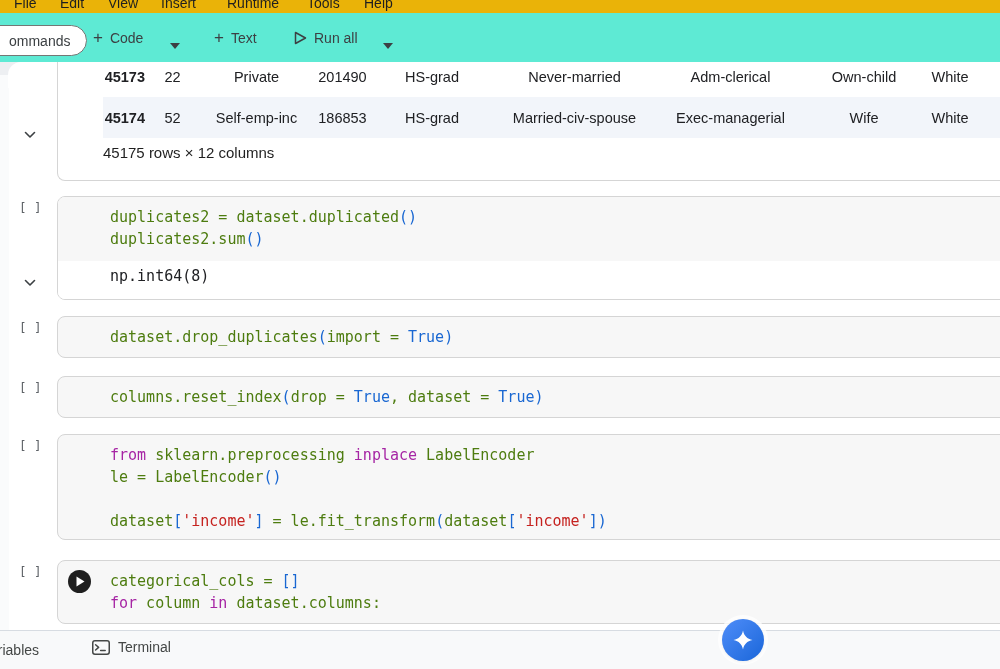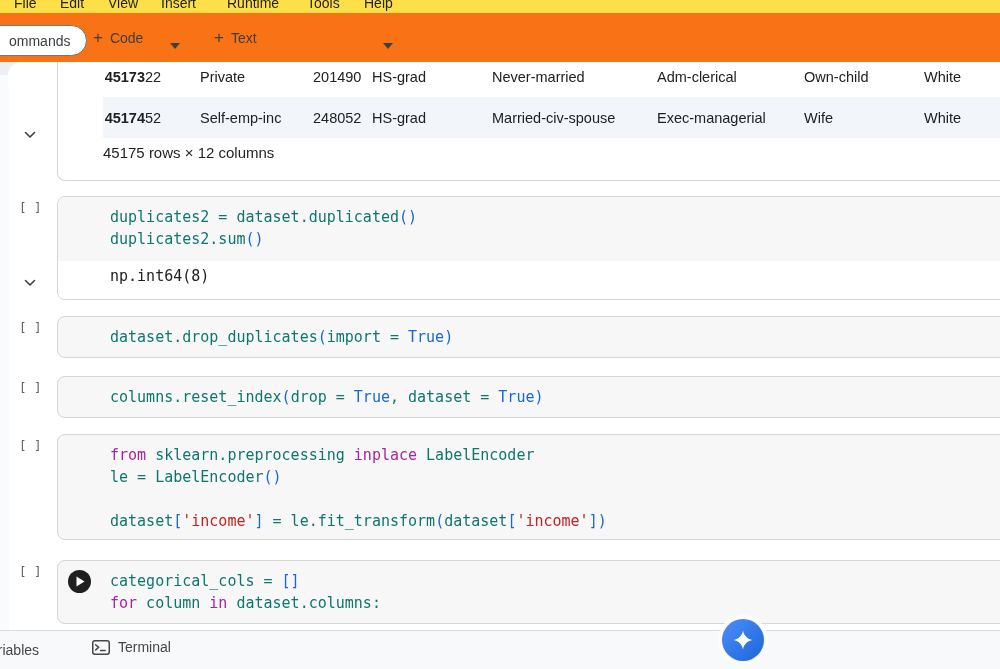--- a/index.html
+++ b/index.html
@@ -1,24 +1,24 @@
 <!DOCTYPE html>
 <html><head>
 <meta charset="utf-8">
 <style>
   * { box-sizing: border-box; margin: 0; padding: 0; }
   html,body { width:1000px; height:669px; overflow:hidden; background:#fff;
               font-family:"Liberation Sans", sans-serif; position:relative; }
 
   
-  .menubar { position:absolute; top:0; left:0; right:0; height:13px; background:#fde047; overflow:hidden; z-index:10; }
+  .menubar { position:absolute; top:0; left:0; right:0; height:13px; background:#eab308; overflow:hidden; z-index:10; }
   .menu-item { position:absolute; top:-5px; font-size:14px; color:#1f1f1f; cursor:default; }
 
   
-  .toolbar { position:absolute; top:13px; left:0; right:0; height:49px; background:#f97316; z-index:10; }
+  .toolbar { position:absolute; top:13px; left:0; right:0; height:49px; background:#5eead4; z-index:10; }
   .commands-pill { position:absolute; left:-20px; top:12px; height:31px; border:1px solid #747775;
                    border-radius:16px; background:#fff; display:flex; align-items:center;
                    padding:0 16px 0 28px; font-size:14px; color:#3c4043; }
   .tb-btn { position:absolute; top:0; height:49px; display:flex; align-items:center; gap:7px;
             font-size:14px; color:#3c4043; cursor:pointer; }
   .plus-glyph { font-size:17px; line-height:17px; color:#3c4043; }
   .dd-arrow { position:absolute; top:22px; }
 
   
   .side-strip   { position:absolute; left:0; top:62px; width:9px;  height:568px; background:#fafbfc; z-index:3; }
@@ -31,37 +31,37 @@
                  font-size:12.5px; color:#5f6368; cursor:pointer; }
   .gutter-chev { position:absolute; left:22px; z-index:6; cursor:pointer; }
 
   
   .df { position:absolute; left:57px; top:56px; width:1060px; height:125px; background:#fff;
         border-left:1px solid #d5d5d5; border-bottom:1px solid #d5d5d5; border-bottom-left-radius:8px;
         padding-left:45px; z-index:2; }
   .df-row { height:41px; width:1000px; display:flex; align-items:center; font-size:14.5px; color:#202124; }
   .df-row.striped { background:#f2f5fa; }
   .df-idx { display:inline-block; width:42px; text-align:right; font-weight:bold; }
-  .df-c   { display:inline-block; text-align:left; white-space:nowrap; }
+  .df-c   { display:inline-block; text-align:center; white-space:nowrap; }
   .w1{width:55px}.w2{width:113px}.w3{width:59px}.w4{width:120px}.w5{width:165px}.w6{width:147px}.w7{width:120px}.w8{width:52px}
   .df-summary { margin-top:6px; font-size:15px; color:#1f1f1f; }
 
   
   .cell { position:absolute; left:57px; width:1060px; border:1px solid #d5d5d5; border-radius:8px;
           background:#f7f7f7; z-index:2; overflow:hidden; }
   .cellA { top:196px; height:104px; background:#fff; }
   .cellA .code-part { height:64px; background:#f7f7f7; }
   .cellB { top:316px; height:42px; }
   .cellC { top:376px; height:42px; }
   .cellD { top:434px; height:106px; }
   .cellE { top:560px; height:64px; }
   .code-area { padding:9px 0 0 52px; font-family:"DejaVu Sans Mono","Liberation Mono",monospace;
                font-size:15px; line-height:22px; cursor:text; }
   .code-line { height:22px; white-space:pre; }
-  .tok-p { color:#0f766e; }
+  .tok-p { color:#4d7c0f; }
   .tok-k { color:#a625a4; }
   .tok-b { color:#1967d2; }
   .tok-s { color:#c5221f; }
   .out-part { height:38px; background:#fff; padding:6px 0 0 52px;
               font-family:"DejaVu Sans Mono","Liberation Mono",monospace; font-size:15px; color:#202124; }
 
   .run-btn { position:absolute; left:68px; top:570px; width:23px; height:23px; border-radius:50%;
              background:#1f1f1f; z-index:7; display:flex; align-items:center; justify-content:center; cursor:pointer; }
 
   
@@ -103,20 +103,28 @@
     <svg width="10" height="6" viewBox="0 0 10 6">
         <path d="M0 0 L10 0 L5 6 Z" fill="#3c4043"></path>
       </svg>
   </span>
 
   <div class="tb-btn" style="left:214px">
     <span class="plus-glyph">+</span>
     <span>Text</span>
   </div>
 
+  <div class="tb-btn" style="left:294px">
+    <span style="display:flex">
+      <svg width="13" height="14" viewBox="0 0 13 14">
+          <path d="M1.5 1.5 L11.5 7 L1.5 12.5 Z" fill="none" stroke="#3c4043" stroke-width="1.5" stroke-linejoin="round"></path>
+        </svg>
+    </span>
+    <span>Run all</span>
+  </div>
   <span class="dd-arrow" style="left:383px">
     <svg width="10" height="6" viewBox="0 0 10 6">
         <path d="M0 0 L10 0 L5 6 Z" fill="#3c4043"></path>
       </svg>
   </span>
 
 </div>
 
 <div class="corner-shade"></div>
 <div class="corner-round"></div>
@@ -147,21 +155,21 @@
     <span class="df-c w4">HS-grad</span>
     <span class="df-c w5">Never-married</span>
     <span class="df-c w6">Adm-clerical</span>
     <span class="df-c w7">Own-child</span>
     <span class="df-c w8">White</span>
   </div>
   <div class="df-row striped">
     <span class="df-idx">45174</span>
     <span class="df-c w1">52</span>
     <span class="df-c w2">Self-emp-inc</span>
-    <span class="df-c w3">248052</span>
+    <span class="df-c w3">186853</span>
     <span class="df-c w4">HS-grad</span>
     <span class="df-c w5">Married-civ-spouse</span>
     <span class="df-c w6">Exec-managerial</span>
     <span class="df-c w7">Wife</span>
     <span class="df-c w8">White</span>
   </div>
   <div class="df-summary">45175 rows × 12 columns</div>
 </div>
 
 <div class="cell cellA">

